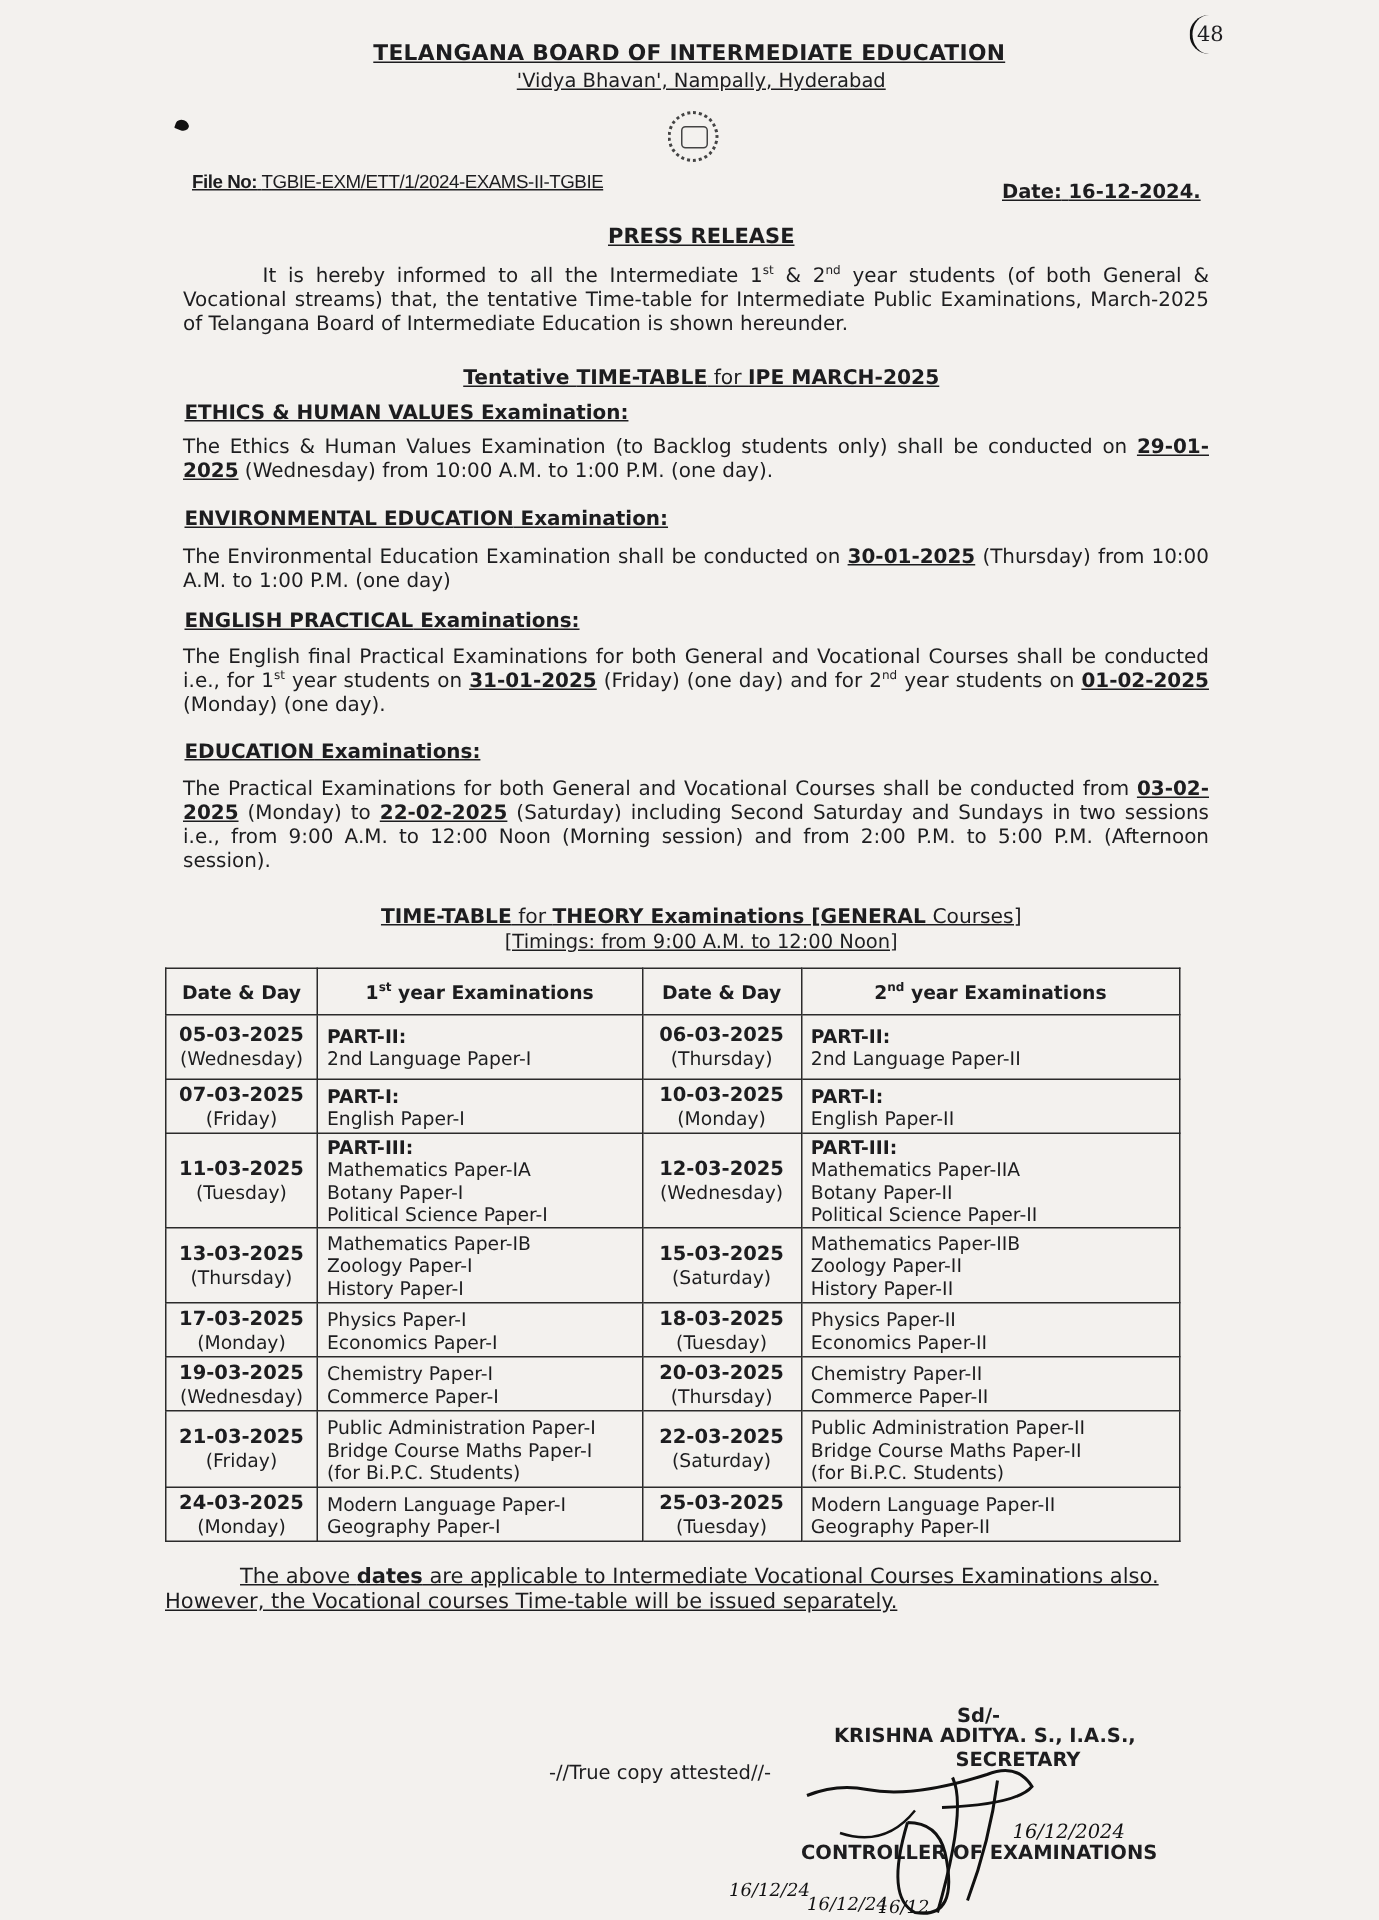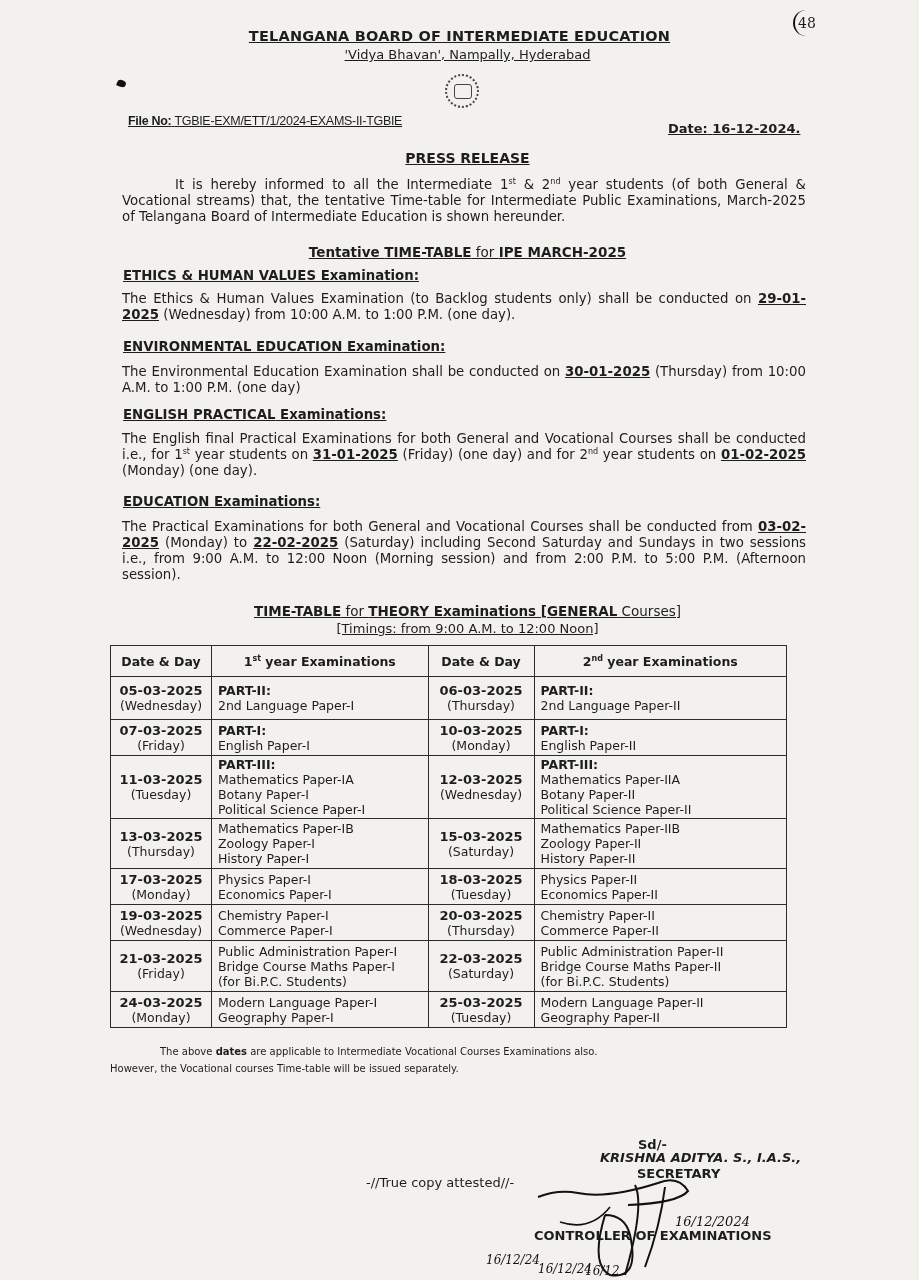--- a/index.html
+++ b/index.html
@@ -34,25 +34,25 @@
       position: absolute; left: 110px; top: 645px; width: 677px;
       border-collapse: collapse; font-size: 12.5px;
     }
     table.tt td, table.tt th { border: 1.5px solid #2b2b2b; padding: 1px 6px; vertical-align: middle; line-height: 15px; }
     table.tt th { font-weight: bold; height: 28px; font-size: 12.5px; }
     table.tt td.dt { text-align: center; white-space: nowrap; }
     table.tt td.dt .d { font-weight: bold; font-size: 13px; display: block; }
     table.tt td.ex .p { font-weight: bold; display: block; }
     table.tt td.ex span.l { display: block; }
     col.c1 { width: 101px; } col.c2 { width: 217px; } col.c3 { width: 106px; } col.c4 { width: 253px; }
-    .note { position: absolute; left: 110px; width: 690px; top: 1043px; font-size: 10px; line-height: 17px; }
+    .note { position: absolute; left: 110px; width: 690px; top: 1043px; font-size: 14px; line-height: 17px; text-decoration: underline; }
     .note .ln1 { display: block; padding-left: 50px; }
     .issued { position: absolute; left: 0; width: 900px; top: 1089px; text-align: center; font-size: 13.3px; line-height: 16px; }
     .sd { position: absolute; left: 638px; top: 1137px; font-size: 13px; font-weight: bold; }
-    .sig-name { position: absolute; left: 600px; top: 1150px; font-size: 13px; font-weight: bold; font-style: italic; }
+    .sig-name { position: absolute; left: 556px; top: 1150px; font-size: 13px; font-weight: bold; }
     .secretary { position: absolute; left: 637px; top: 1166px; font-size: 13px; font-weight: bold; }
     .attested { position: absolute; left: 366px; top: 1175px; font-size: 13px; }
     .controller { position: absolute; left: 534px; top: 1228px; font-size: 13px; font-weight: bold; }
     .signature { position: absolute; left: 480px; top: 1175px; width: 330px; height: 105px; pointer-events: none; }
     .hand { position: absolute; font-family: "DejaVu Serif", serif; font-style: italic; font-size: 12px; color: #111; }
   </style>
 </head>
 <body>
 
 <div class="page">

